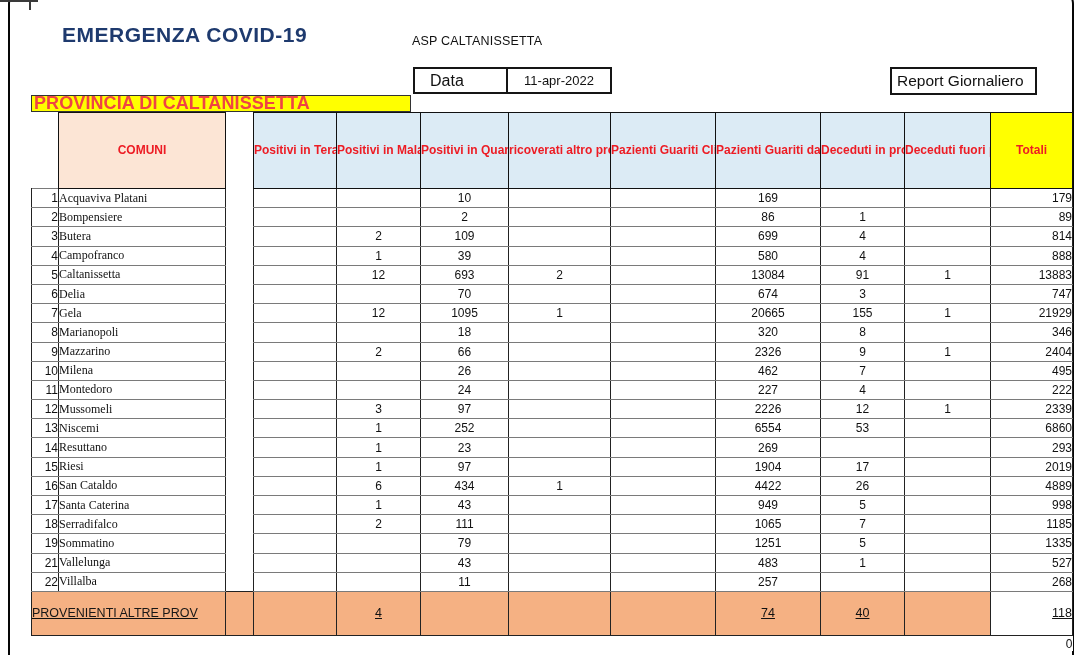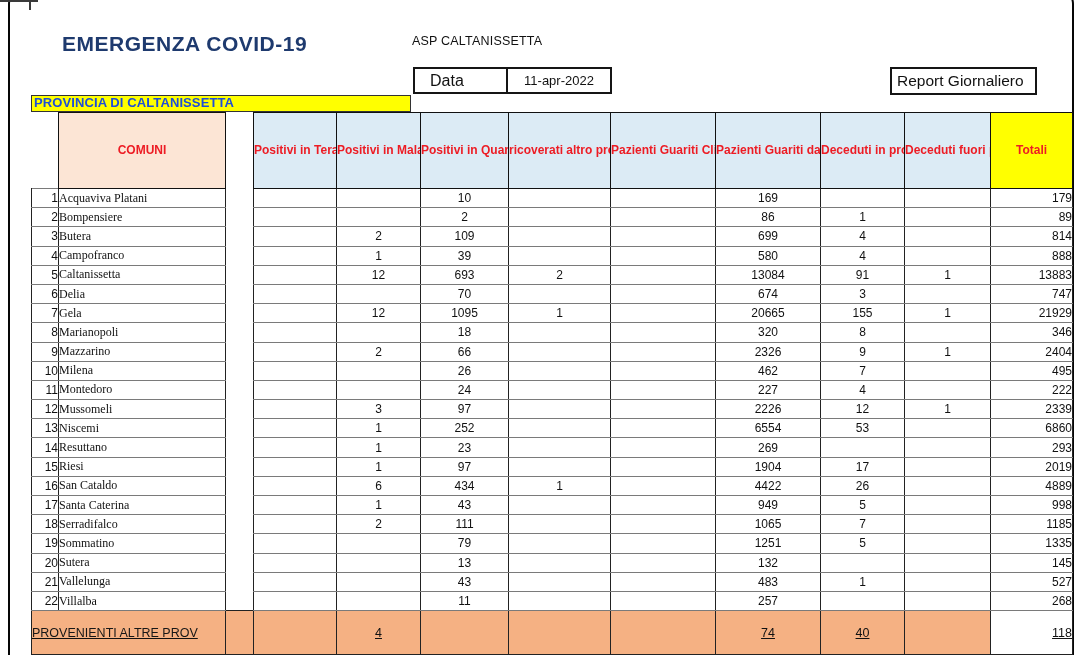--- a/index.html
+++ b/index.html
@@ -8,35 +8,35 @@
     font-family:"Liberation Sans", sans-serif; color:#111; overflow:hidden;
   }
   .frame {
     position:absolute; left:8px; right:6px; top:-12px; bottom:-30px;
     border:2.5px solid #060606; border-radius:16px; pointer-events:none;
   }
   .art-top-h { position:absolute; left:0; top:0; width:38px; height:1.5px; background:#3a3a3a; }
   .art-top-v { position:absolute; left:29px; top:0; width:1.5px; height:10px; background:#3a3a3a; }
 
   .page-title {
-    position:absolute; left:62px; top:32px; font-size:21px; font-weight:600;
+    position:absolute; left:62px; top:23px; font-size:21px; font-weight:600;
     color:#1e3a6e; letter-spacing:0.5px;
   }
   .org-name {
     position:absolute; left:412px; top:34px; font-size:12.5px; font-weight:500; letter-spacing:0.2px;
   }
   .cellbox { position:absolute; box-sizing:border-box; border:2px solid #151515; background:#fff; }
   .date-label { left:413px; top:67px; width:95px; height:27px; font-size:16px; line-height:23px; padding-left:15px; font-weight:500; }
   .date-value { left:506px; top:67px; width:106px; height:27px; font-size:13px; line-height:23px; text-align:center; }
   .report-title { left:882px; top:67px; width:147px; height:28px; font-size:15.5px; line-height:24px; padding-left:5px;margin-left:8px; }
 
   .province-banner {
     position:absolute; left:31px; top:95px; width:380px; height:17px; box-sizing:border-box;
-    background:#ffff00; border:1px solid #333; color:#1d4ed8; font-weight:700;
-    font-size:13px; line-height:14px; padding-left:2px; letter-spacing:0.1px;
+    background:#ffff00; border:1px solid #333; color:#ef4444; font-weight:700;
+    font-size:18px; line-height:14px; padding-left:2px; letter-spacing:0.1px;
   }
 
   table.covid { position:absolute; left:31px; top:112px; width:1041px;
     border-collapse:collapse; table-layout:fixed;padding-left:44px; }
   table.covid th, table.covid td { padding:0; font-size:12px; white-space:nowrap; overflow:hidden; }
 
   thead tr { height:76px; }
   thead th { font-size:11.5px; font-weight:700; color:#ed1c24; white-space:normal;
     line-height:1.35; border:1px solid #111; padding:0 3px; }
   .h-empty { border:none; background:#fff; }
@@ -378,34 +378,20 @@
           <td class="c-val"></td>
           <td class="c-val">79</td>
           <td class="c-val"></td>
           <td class="c-val"></td>
           <td class="c-val">1251</td>
           <td class="c-val">5</td>
           <td class="c-val"></td>
           <td class="c-tot">1335</td>
         </tr>
         <tr class="data-row">
-          <td class="c-num">20</td>
-          <td class="c-name">Sutera</td>
-          <td class="c-gap"></td>
-          <td class="c-val"></td>
-          <td class="c-val"></td>
-          <td class="c-val">13</td>
-          <td class="c-val"></td>
-          <td class="c-val"></td>
-          <td class="c-val">132</td>
-          <td class="c-val"></td>
-          <td class="c-val"></td>
-          <td class="c-tot">145</td>
-        </tr>
-        <tr class="data-row">
           <td class="c-num">21</td>
           <td class="c-name">Vallelunga</td>
           <td class="c-gap"></td>
           <td class="c-val"></td>
           <td class="c-val"></td>
           <td class="c-val">43</td>
           <td class="c-val"></td>
           <td class="c-val"></td>
           <td class="c-val">483</td>
           <td class="c-val">1</td>

